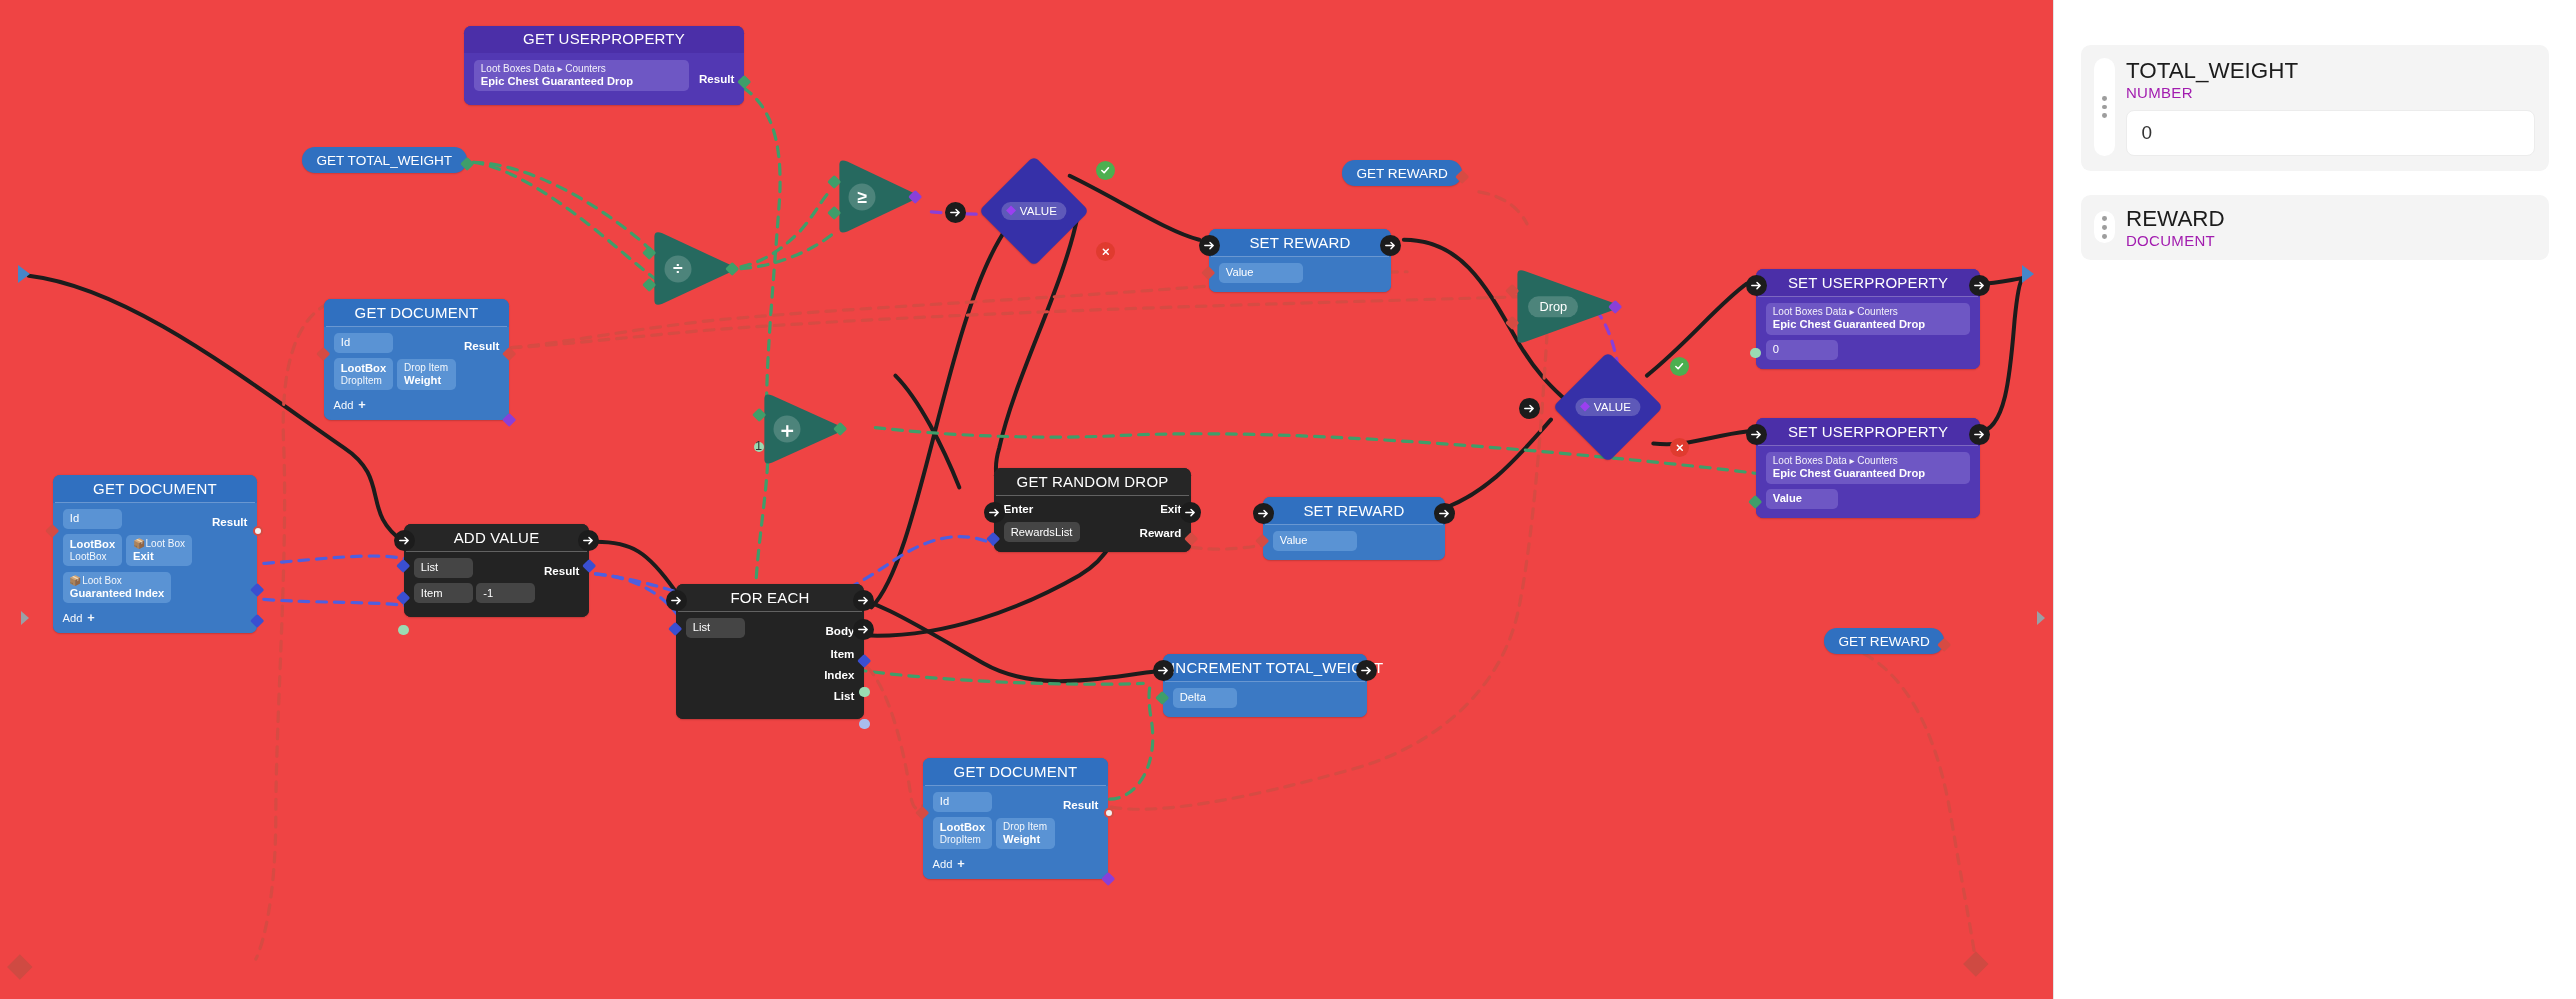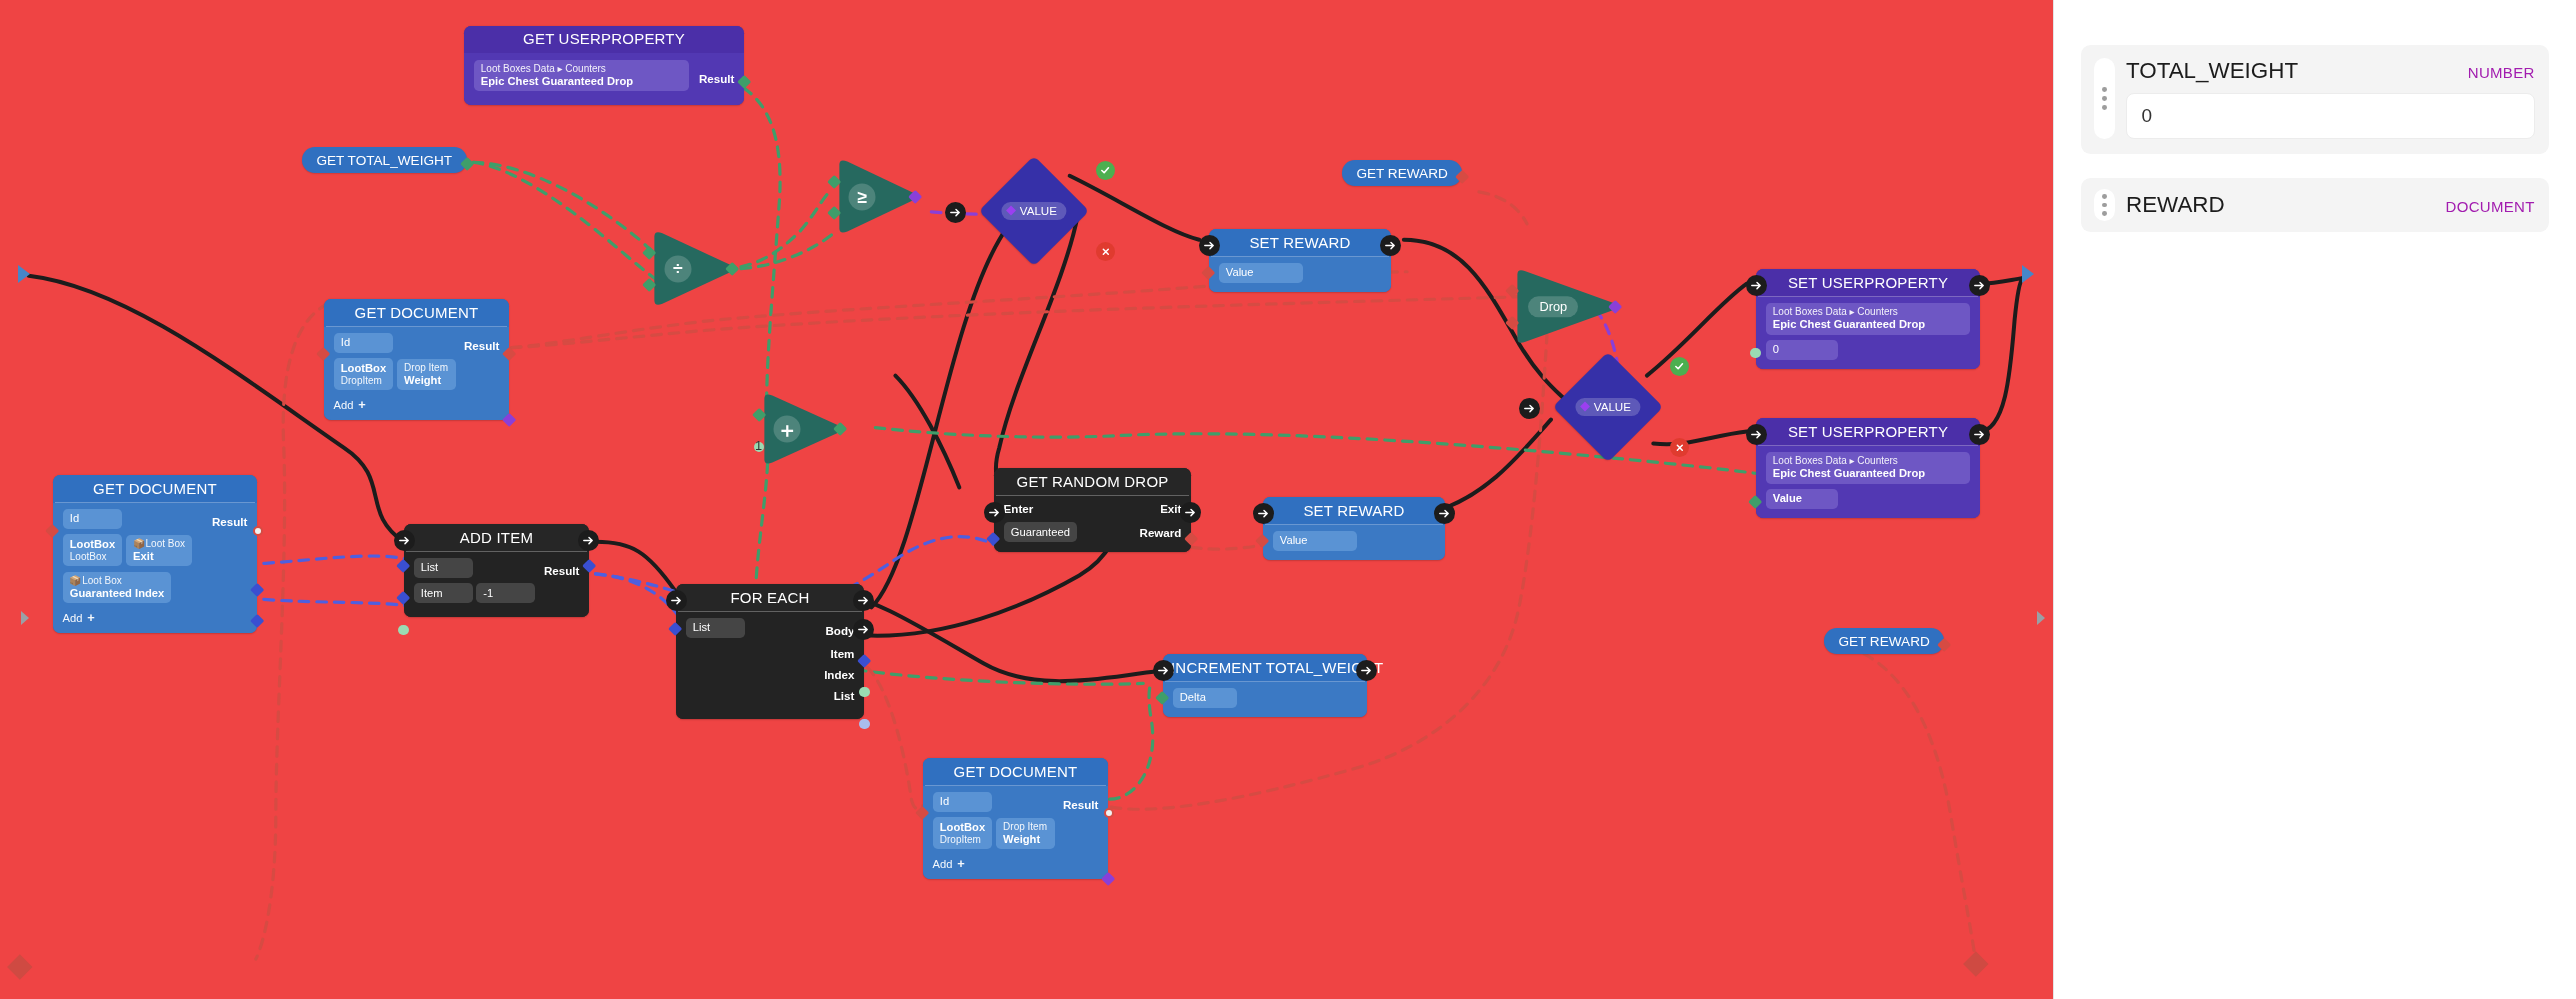--- a/index.html
+++ b/index.html
@@ -172,21 +172,21 @@
     background:#f4f4f4; border-radius:9.6px; margin-top:24px;
     padding: 12.8px 14.4px 14.4px 12.8px; display:flex; gap:11.2px;
   }
   .grip {
     background:#fff; border-radius:14.4px; width:21px; flex:0 0 21px;
     display:flex; flex-direction:column; align-items:center; justify-content:center; gap:4px;
     padding: 8px 0;
   }
   .grip i { width:4.8px;height:4.8px;border-radius:50%;background:#9d9d9d;display:block; }
   .varbody { flex:1; }
-  .varrow { display:flex; align-items:baseline; justify-content:space-between; }
+  .varrow { display:flex; align-items:baseline; justify-content:space-between;flex-direction:column; }
   .varname { font-size:22.4px; color:#1c1c1c; }
   .vartype { font-size:15px; color:#a21caf; letter-spacing:0.3px; }
   .varinput {
     margin-top:9.6px; background:#fff; border:0.8px solid #ececec; border-radius:8px;
     height:46px; display:flex; align-items:center; padding: 0 14.4px;
     font-size:19px; color:#333;
   }
   .varcard.compact { padding-top:11.2px; padding-bottom:11.2px; align-items:center; }
   .varcard.compact .grip { padding: 4.8px 0; }
 </style>
@@ -345,21 +345,21 @@
         <div class="addrow">
           <span>Add</span><span class="plus">+</span>
         </div>
       </div>
       <div class="port diamond p-red" style="left:-5.6px; top:50px;"></div>
       <div class="port circle p-hollow-red" style="right:-6.4px; top:50px;"></div>
       <div class="port diamond p-purple" style="right:-5.6px; top:116px;"></div>
     </div>
 
     <div class="node dark" style="left:404px; top:524px; width:185px;">
-      <div class="title">ADD ITEM</div>
+      <div class="title">ADD VALUE</div>
       <div class="divider"></div>
       <div class="body">
         <div class="rowline">
           <div class="chip">List</div>
           <div class="outlabel">Result</div>
         </div>
         <div class="chip">Item</div>
         <div class="chip">-1</div>
       </div>
       <div class="exec" style="left:-10.4px; top:6.4px;">
@@ -419,21 +419,21 @@
 
     <div class="node dark" style="left:994px; top:468px; width:197px;">
       <div class="title">GET RANDOM DROP</div>
       <div class="divider"></div>
       <div class="body">
         <div class="rowline" style="margin-bottom:7.2px;">
           <div class="inlabel">Enter</div>
           <div class="outlabel">Exit</div>
         </div>
         <div class="rowline">
-          <div class="chip" style="margin-bottom:1.6px">Guaranteed</div>
+          <div class="chip" style="margin-bottom:1.6px">RewardsList</div>
           <div class="outlabel">Reward</div>
         </div>
       </div>
       <div class="exec" style="left:-10.4px; top:34px;">
         <svg width="11.2" height="11.2" viewBox="0 0 14 14">
             <path d="M1 7h10M7.5 3.2 11.5 7l-4 3.8" stroke="#fff" stroke-width="1.8" fill="none" stroke-linecap="round" stroke-linejoin="round"></path>
           </svg>
       </div>
       <div class="exec" style="right:-10.4px; top:34px;">
         <svg width="11.2" height="11.2" viewBox="0 0 14 14">

